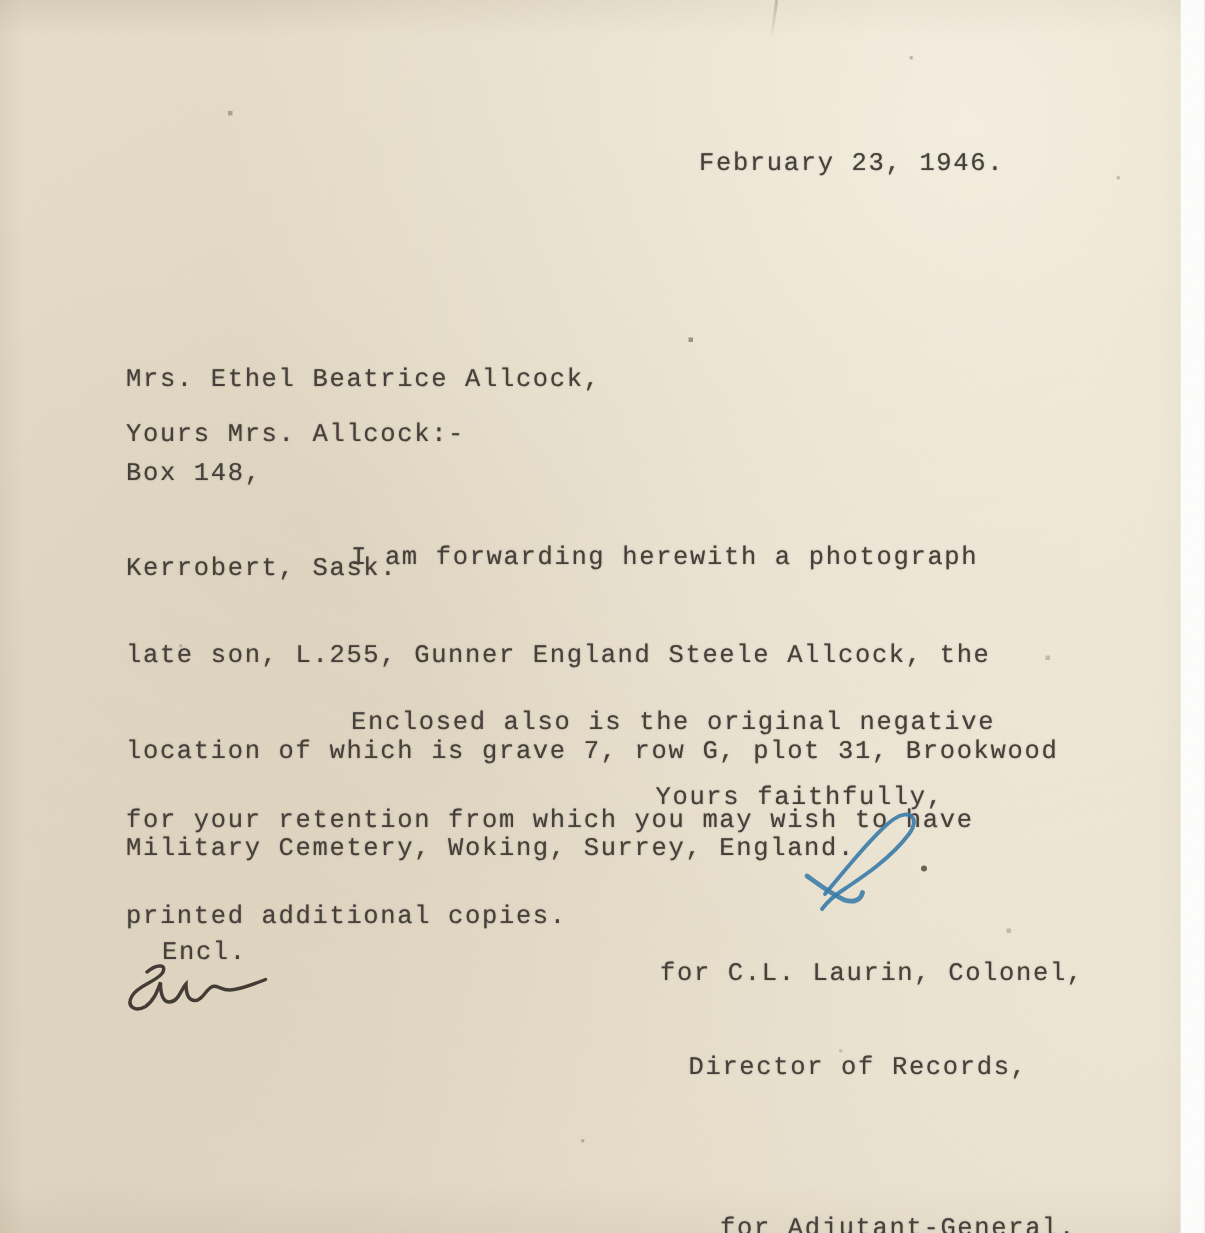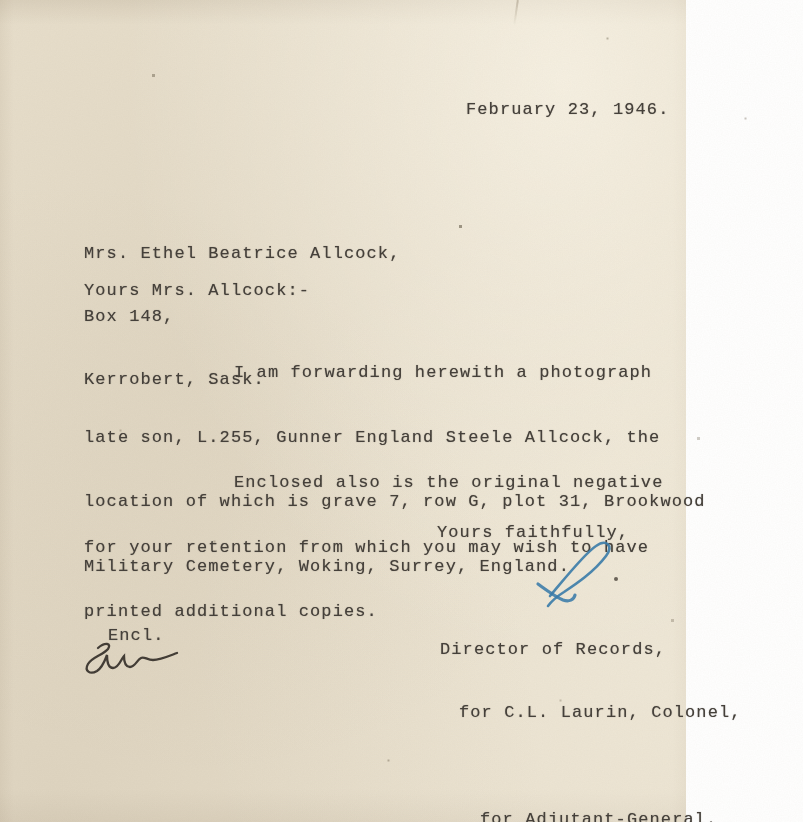--- a/index.html
+++ b/index.html
@@ -5,21 +5,21 @@
   html, body {
     margin: 0;
     padding: 0;
     width: 803px;
     height: 822px;
     overflow: hidden;
     font-family: "Liberation Mono", "DejaVu Sans Mono", monospace;
   }
   .paper {
     position: relative;
-    width: 686px;
+    width: 787px;
     height: 822px;
     background-color: #e8dfcc;
     background-image:
       radial-gradient(ellipse at 82% 10%, rgba(255,251,240,0.60), rgba(255,251,240,0) 55%),
       radial-gradient(ellipse at 8% 96%, rgba(135,115,85,0.10), rgba(135,115,85,0) 55%),
       radial-gradient(ellipse at 95% 80%, rgba(250,246,234,0.35), rgba(250,246,234,0) 50%),
       radial-gradient(ellipse at 30% 40%, rgba(120,100,70,0.06), rgba(120,100,70,0) 65%),
       linear-gradient(180deg, rgba(120,100,75,0.12) 0%, rgba(120,100,75,0) 3%, rgba(120,100,75,0) 96%, rgba(120,100,75,0.08) 100%),
       linear-gradient(90deg, rgba(120,100,75,0.08) 0%, rgba(120,100,75,0) 2%, rgba(120,100,75,0) 98%, rgba(120,100,75,0.06) 100%);
   }
@@ -123,22 +123,22 @@
   <div class="signature-wrap">
     <svg width="92" height="78" viewBox="0 0 92 78" xmlns="http://www.w3.org/2000/svg">
       <path d="M 22 62 C 34 48 56 20 68 12 C 78 5 86 11 78 22 C 66 38 48 50 36 58 C 28 63 23 68 20 72" fill="none" stroke="#3a7ba8" stroke-width="2.6" stroke-linecap="round" opacity="0.9"></path>
       <path d="M 10 50 C 17 55 26 62 35 66 C 41 68 46 66 47 61" fill="none" stroke="#3a7ba8" stroke-width="3.2" stroke-linecap="round" opacity="0.88"></path>
     </svg>
   </div>
 
   <div class="stray-dot"></div>
 
   <div class="typed signoff">
+    <span class="line">for C.L. Laurin, Colonel,</span>
     <span class="line">Director of Records,</span>
-    <span class="line">for C.L. Laurin, Colonel,</span>
     <span class="line">for Adjutant-General.</span>
   </div>
 
   <div class="typed enclosure">Encl.</div>
 
   <div class="initials-wrap">
     <svg width="104" height="38" viewBox="0 0 104 38" xmlns="http://www.w3.org/2000/svg">
       <path d="M 20 7 C 27 1 34 2 30 8 C 25 14 14 16 10 23 C 6 30 12 34 19 30 C 25 26 27 19 29 14 C 29 20 30 27 35 27 C 41 27 43 18 46 15 C 46 20 47 26 52 26 C 57 26 59 19 63 17 C 66 15 69 19 75 19 C 82 19 91 15 99 12" fill="none" stroke="#35302a" stroke-width="2.3" stroke-linecap="round" opacity="0.92"></path>
     </svg>
   </div>

